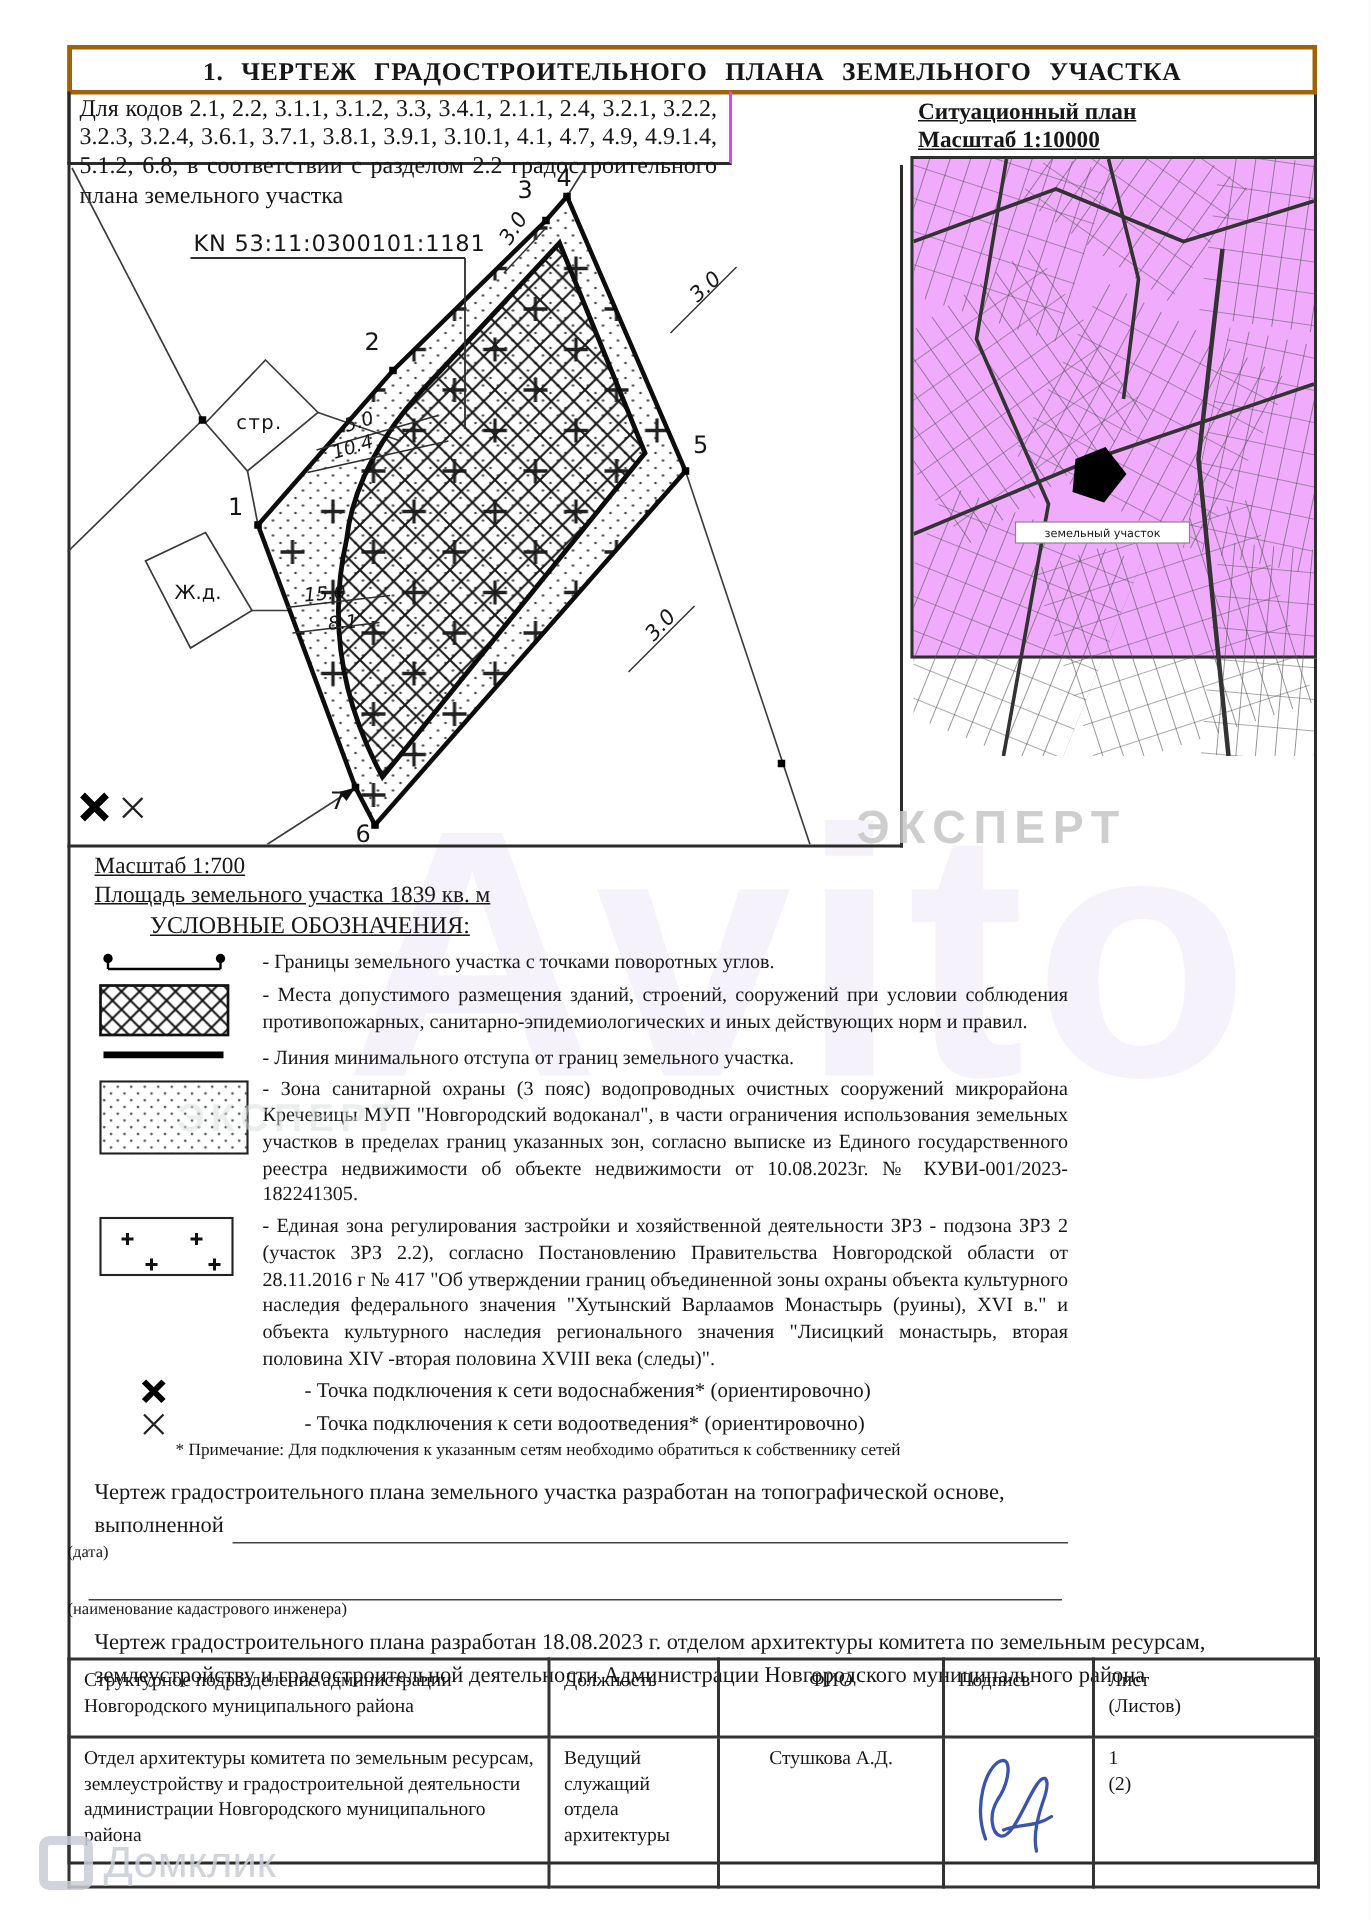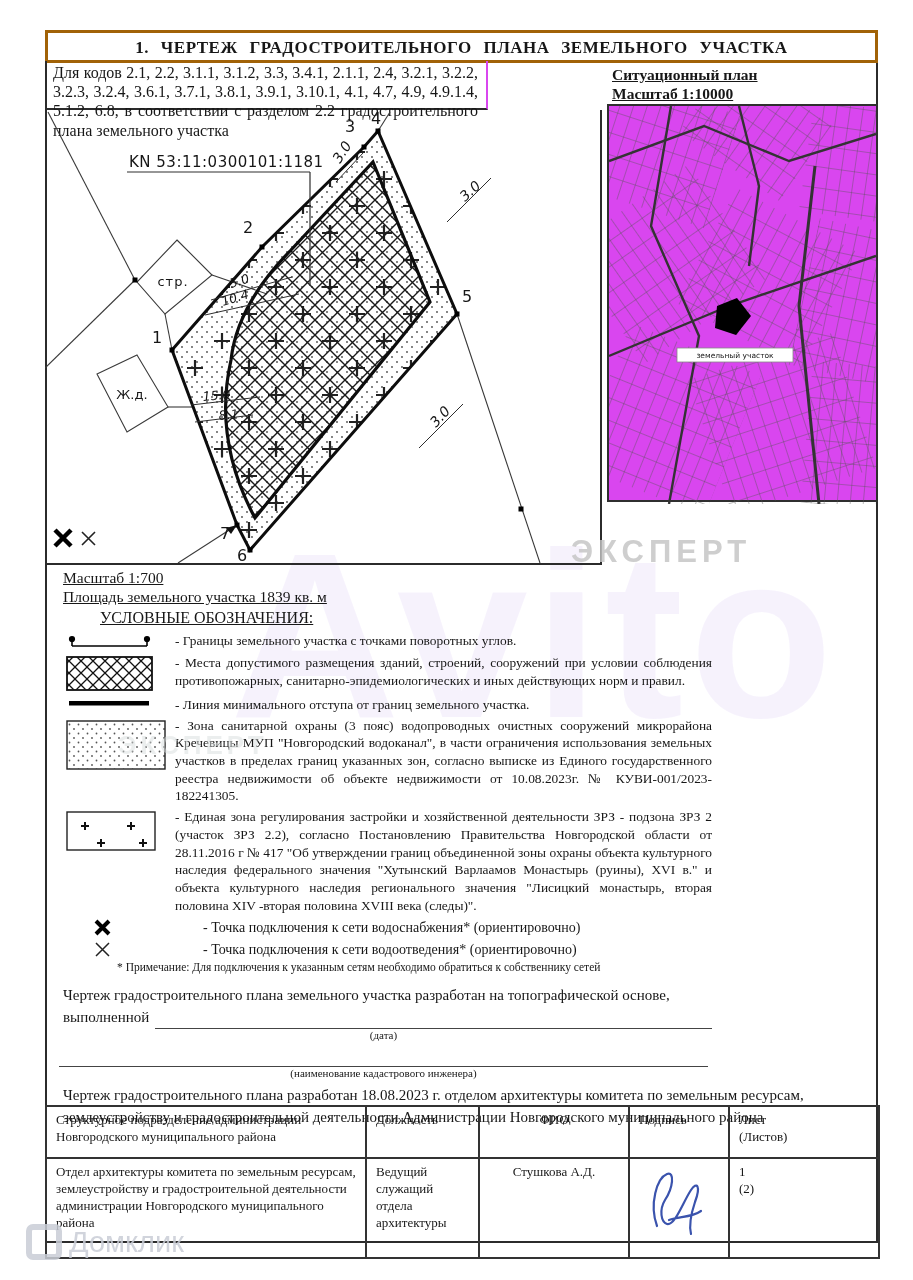--- a/index.html
+++ b/index.html
@@ -15,34 +15,34 @@
   .title-row{position:absolute;left:45px;top:30px;width:833px;height:33px;box-sizing:border-box;border:3px solid #a16207;
              text-align:center;font-weight:bold;font-size:17px;line-height:30px;letter-spacing:.5px;word-spacing:7px;z-index:2;}
   .codes-cell{position:absolute;left:45px;top:61px;width:443px;height:49px;box-sizing:border-box;
               border-left:2px solid #2b2b2b;border-right:2px solid #d946ef;border-bottom:2px solid #2b2b2b;
               padding:2px 8px 2px 6px;font-size:16px;line-height:1.2;text-align:justify;z-index:2;}
   .sit-head{position:absolute;left:612px;top:65px;width:262px;font-family:"Liberation Serif",serif;
             font-weight:bold;font-size:15.5px;line-height:1.25;z-index:2;}
   .sit-head div{text-decoration:underline;}
   .drawing-box{position:absolute;left:45px;top:110px;width:557px;height:455px;box-sizing:border-box;
                border-right:2px solid #2b2b2b;border-bottom:2px solid #2b2b2b;z-index:2;background:transparent;}
-  .map-box{position:absolute;left:607px;top:104px;width:271px;height:398px;box-sizing:border-box;border:2px solid #2f2f2f;z-index:2;background:#d946ef;}
+  .map-box{position:absolute;left:607px;top:104px;width:271px;height:335px;box-sizing:border-box;border:2px solid #2f2f2f;z-index:2;background:#f0abfc;}
   .flow{position:absolute;left:45px;top:568px;width:677px;z-index:2;}
   .u{text-decoration:underline;}
   .scale-line{font-size:15.5px;margin:1px 0 1px 18px;}
   .legend-title{font-size:16px;margin:3px 0 5px 55px;font-weight:normal;}
   .lg-row{display:flex;margin:0 10px 3px 18px;}
   .lg-sym{flex:0 0 112px;display:flex;align-items:flex-start;padding-top:1px;}
   .lg-txt{flex:1;font-size:13.4px;line-height:1.32;text-align:justify;}
   .lg-txt.pt{font-size:14px;padding-top:2px;}
   .note{font-size:11.5px;margin:0 0 0 72px;}
   .para{font-size:15px;line-height:1.45;margin:12px 10px 0 18px;}
   .fill-line{display:flex;align-items:flex-end;}
   .fill-line .rule{flex:1;border-bottom:1.4px solid #444;margin-left:6px;height:18px;}
-  .caption{font-size:11px;text-align:center;margin-top:0px;}
+  .caption{font-size:11px;margin-top:0px;}
   .rule-full{border-bottom:1.4px solid #444;height:15px;margin:10px 14px 0 14px;}
   .btable{position:absolute;left:45px;top:1105px;width:833px;border-collapse:collapse;z-index:2;table-layout:fixed;}
   .btable td{border:2px solid #333;vertical-align:top;padding:5px 9px;font-size:13px;line-height:1.3;}
   .pre{white-space:pre-line;}
   svg text{font-family:"DejaVu Sans", sans-serif;fill:#161616;}
 </style>
 </head>
 <body>
 
 <div class="canvas">

